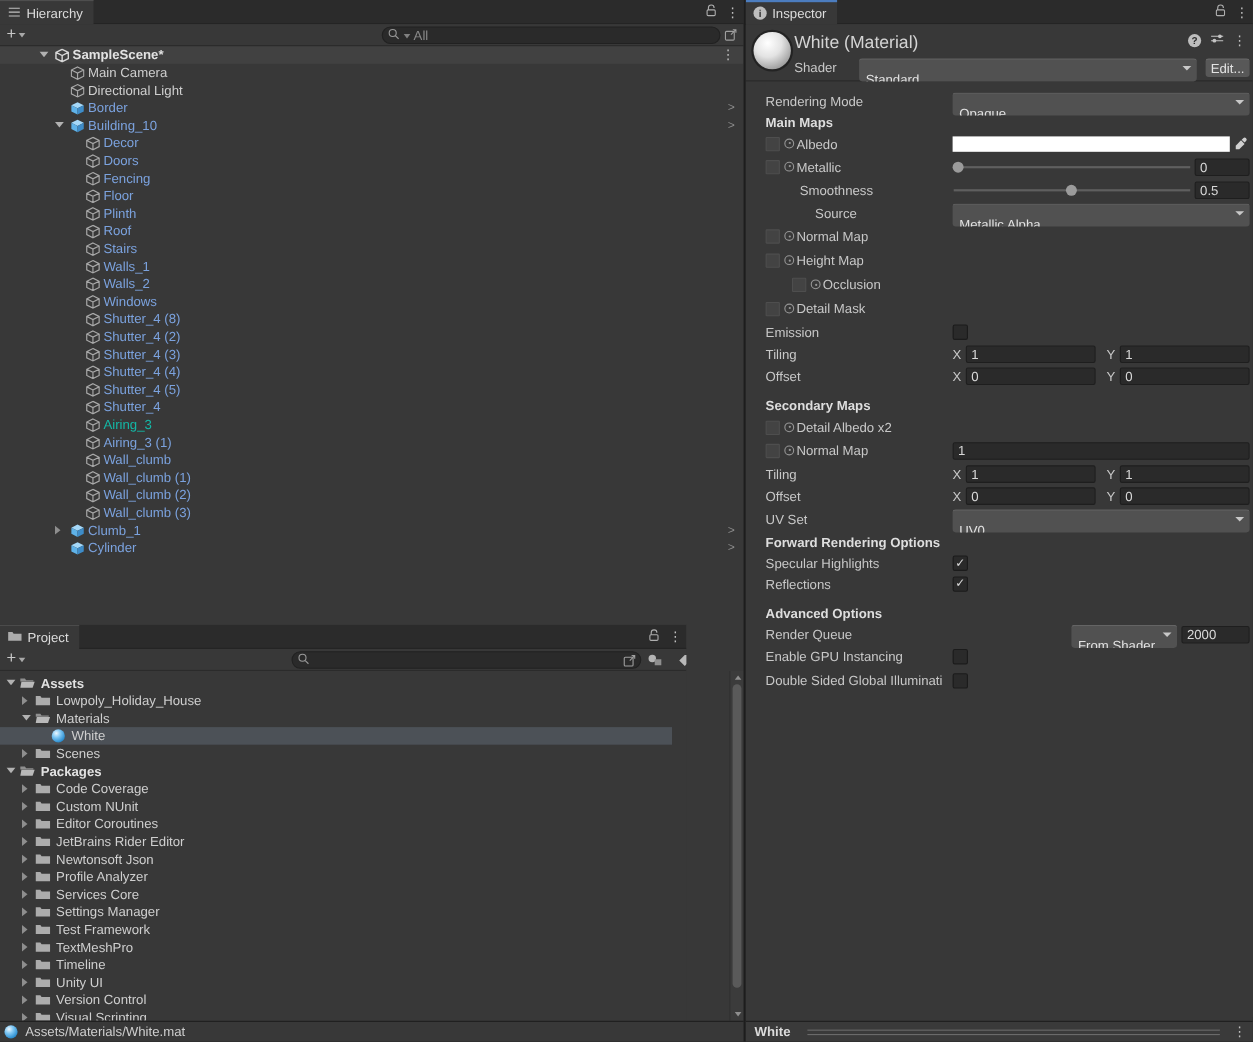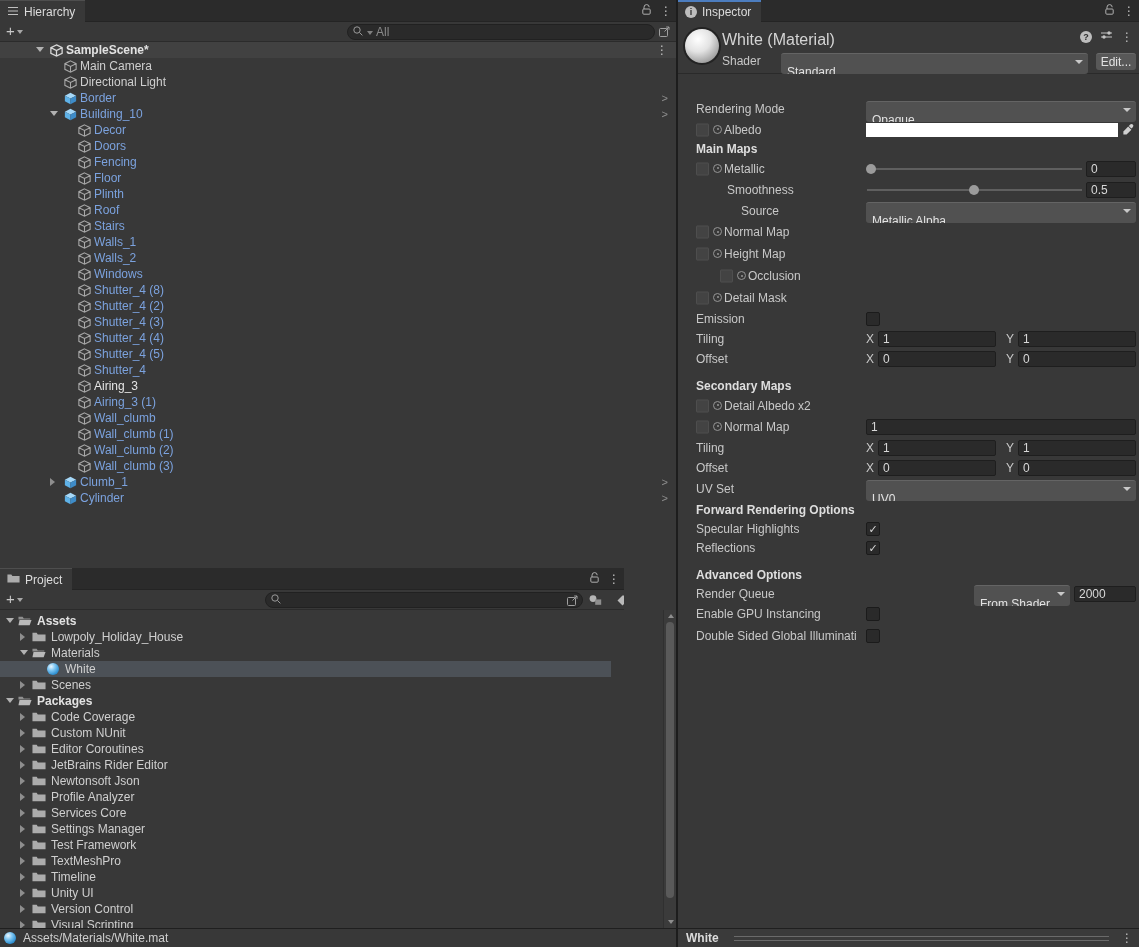--- a/index.html
+++ b/index.html
@@ -307,21 +307,21 @@
             </svg>
           </span>
           <span class="lbl" style="left: 94px; color: rgb(123, 162, 222);">Shutter_4</span>
         </div>
         <div class="tree-row">
           <span class="tree-icon" style="left: 77px;">
             <svg width="13" height="13" viewBox="0 0 12 12">
               <path d="M6 .8 11.2 3.4V8.6L6 11.2.8 8.6V3.4Z M.8 3.4 6 6l5.2-2.6M6 6v5.2" fill="none" stroke="#A8A8A8"></path>
             </svg>
           </span>
-          <span class="lbl" style="left: 94px; color: #e5e5e5; text-align: right;">Airing_3</span>
+          <span class="lbl" style="left: 94px; color: #14b8a6; text-align: right;">Airing_3</span>
         </div>
         <div class="tree-row">
           <span class="tree-icon" style="left: 77px;">
             <svg width="13" height="13" viewBox="0 0 12 12">
               <path d="M6 .8 11.2 3.4V8.6L6 11.2.8 8.6V3.4Z M.8 3.4 6 6l5.2-2.6M6 6v5.2" fill="none" stroke="#A8A8A8"></path>
             </svg>
           </span>
           <span class="lbl" style="left: 94px; color: rgb(123, 162, 222);">Airing_3 (1)</span>
         </div>
         <div class="tree-row">
@@ -674,37 +674,37 @@
         <span class="kebab">⋮</span>
       </div>
       <div class="shader-label">Shader</div>
       <div class="dd" style="left:103px;width:307px;top:31px;">
         <span>Standard</span><span class="dd-arrow"></span>
       </div>
       <div class="btn" style="left:418px;width:40px;top:31px;">Edit...</div>
     </div>
 
     <div id="inspector-body">
-        <div class="irow" style="height: 20px; margin-top: 17px;">
+        <div class="irow" style="height: 20px;">
           <span class="ilabel" style="left: 18px;">Rendering Mode</span>
           <div class="dd" style="left: 188px; width: 270px; top: 2px;"><span>Opaque</span><span class="dd-arrow"></span></div>
+        </div>
+        <div class="irow" style="height: 18px;">
+          <span class="ilabel isection" style="left: 18px;">Main Maps</span>
         </div>
         <div class="irow" style="height: 21px;">
           <span class="tex-slot"></span>
           <span class="tex-picker"></span>
           <span class="ilabel" style="left: 46px;">Albedo</span>
           <div class="swatch" style="background: rgb(255, 255, 255);"></div>
           <span style="position: absolute; left: 444px; top: 4px;"><svg width="13" height="13" viewBox="0 0 13 13">
               <path d="M8.2 1.6a1.8 1.8 0 0 1 2.6 2.6l-1.4 1.4-2.6-2.6z" fill="#D0D0D0"></path>
               <path d="M6.2 3.6l3.2 3.2-4.8 4.8H1.4V8.4z" fill="#D0D0D0"></path>
             </svg></span>
         </div>
-        <div class="irow" style="height: 18px;">
-          <span class="ilabel isection" style="left: 18px;">Main Maps</span>
-        </div>
         <div class="irow" style="height: 21px;">
           <span class="tex-slot"></span>
           <span class="tex-picker"></span>
           <span class="ilabel" style="left: 46px;">Metallic</span>
           <div class="slider-track"></div>
           <div class="slider-knob" style="left: 188px;"></div>
           <div class="numfield" style="left: 408px; width: 50px;">0</div>
         </div>
         <div class="irow" style="height: 21px;">
           <span class="ilabel" style="left: 49px;">Smoothness</span>

